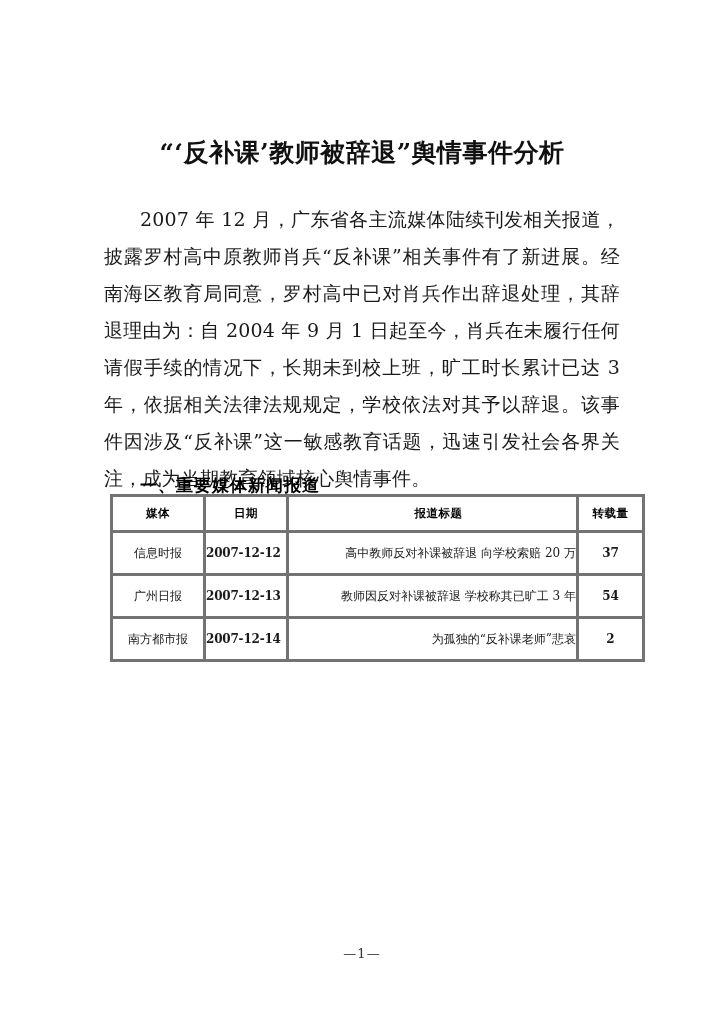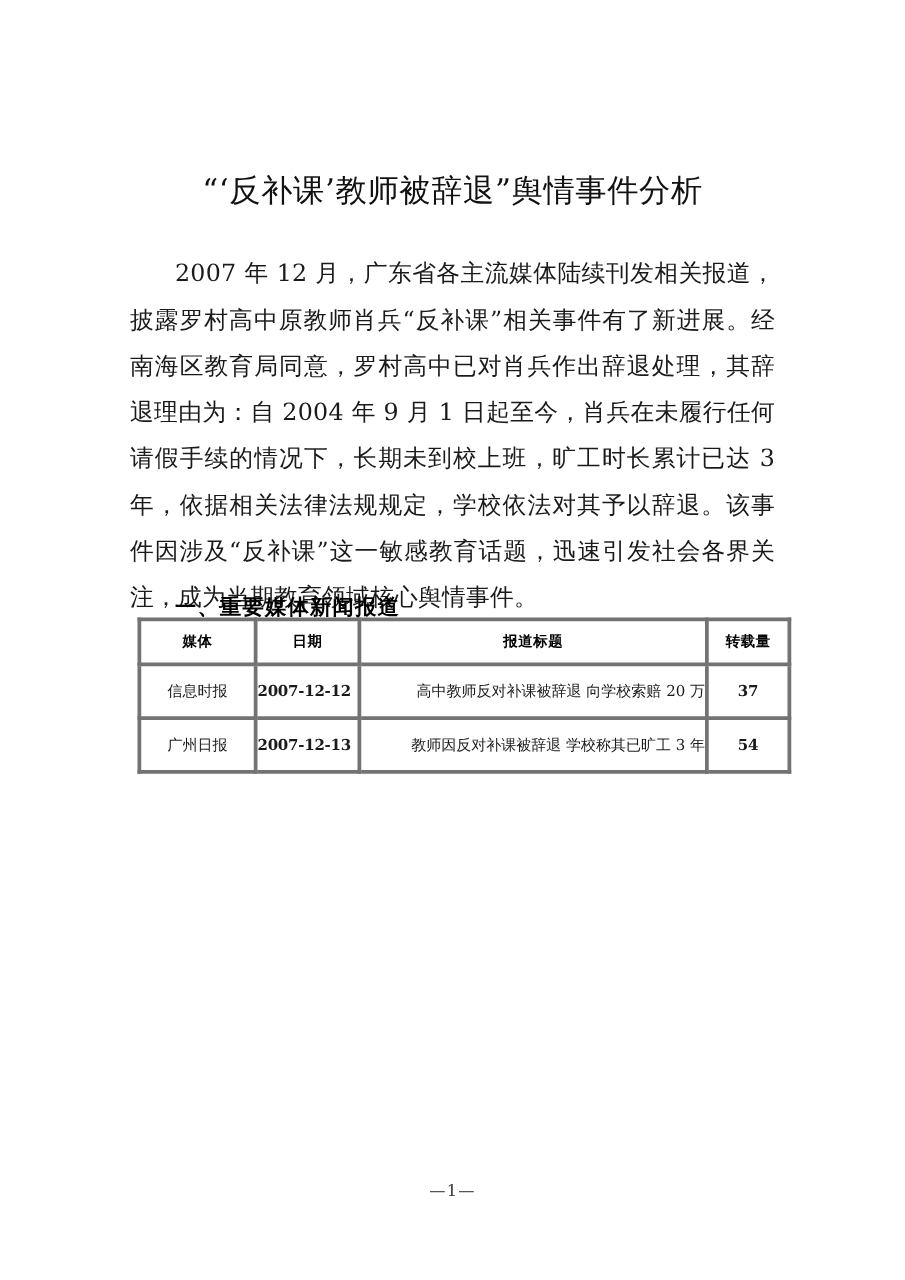--- a/index.html
+++ b/index.html
@@ -25,21 +25,21 @@
     background: #ffffff;
   }
 
   .doc-title {
     position: absolute;
     left: 62px;
     top: 96px;
     width: 600px;
     text-align: center;
     font-family: "DejaVu Serif", "Liberation Serif", serif;
-    font-weight: normal;
+    font-weight: bold;
     font-size: 25px;
     letter-spacing: 0.5px;
     color: #111111;
     line-height: 34px;
     margin-top: 40px;
   }
 
   .body-para {
     position: absolute;
     left: 104px;
@@ -124,35 +124,41 @@
 
   <p class="body-para">2007 年 12 月，广东省各主流媒体陆续刊发相关报道，披露罗村高中原教师肖兵“反补课”相关事件有了新进展。经南海区教育局同意，罗村高中已对肖兵作出辞退处理，其辞退理由为：自 2004 年 9 月 1 日起至今，肖兵在未履行任何请假手续的情况下，长期未到校上班，旷工时长累计已达 3 年，依据相关法律法规规定，学校依法对其予以辞退。该事件因涉及“反补课”这一敏感教育话题，迅速引发社会各界关注，成为当期教育领域核心舆情事件。</p>
 
   <h2 class="section-heading">一、重要媒体新闻报道</h2>
 
   <table class="media-table">
     <thead>
       <tr>
         <th class="col-media">媒体</th>
         <th class="col-date">日期</th>
-        <th class="col-title" style="text-align:center;padding-left:0;">报道标题</th>
+        <th class="col-title" style="text-align:center;padding-left:12px;">报道标题</th>
         <th class="col-count">转载量</th>
       </tr>
     </thead>
     <tbody>
       <tr>
         <td class="col-media">信息时报</td>
         <td class="col-date">2007-12-12</td>
         <td class="col-title">高中教师反对补课被辞退 向学校索赔 20 万</td>
         <td class="col-count">37</td>
       </tr>
       <tr>
         <td class="col-media">广州日报</td>
         <td class="col-date">2007-12-13</td>
         <td class="col-title">教师因反对补课被辞退 学校称其已旷工 3 年</td>
         <td class="col-count">54</td>
       </tr>
+      <tr>
+        <td class="col-media">南方都市报</td>
+        <td class="col-date">2007-12-14</td>
+        <td class="col-title">为孤独的“反补课老师”悲哀</td>
+        <td class="col-count">2</td>
+      </tr>
     </tbody>
   </table>
 
   <div class="page-footer">—1—</div>
 
 </div>
 
 </body></html>

